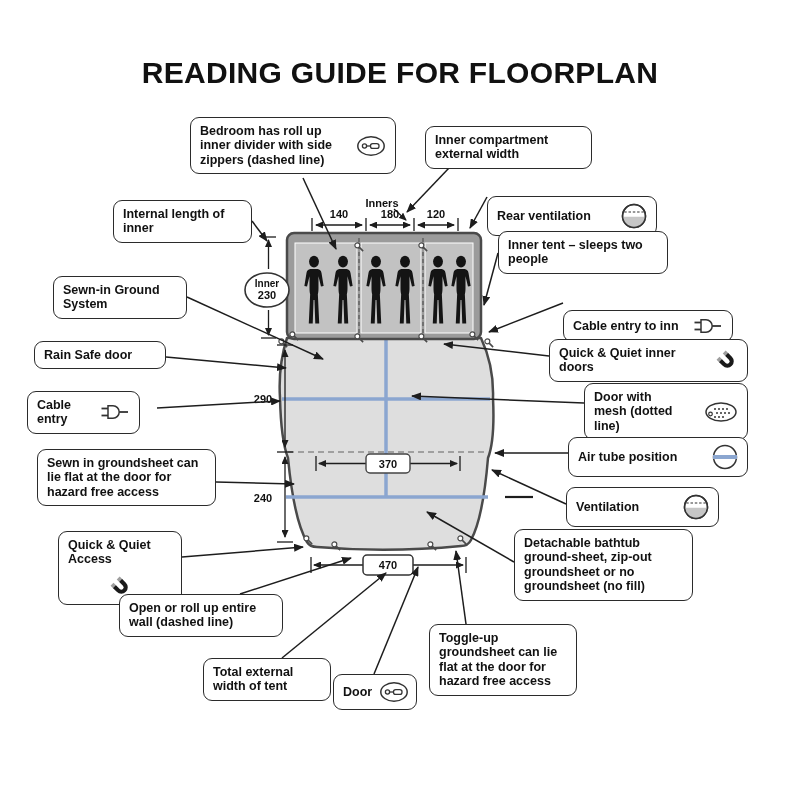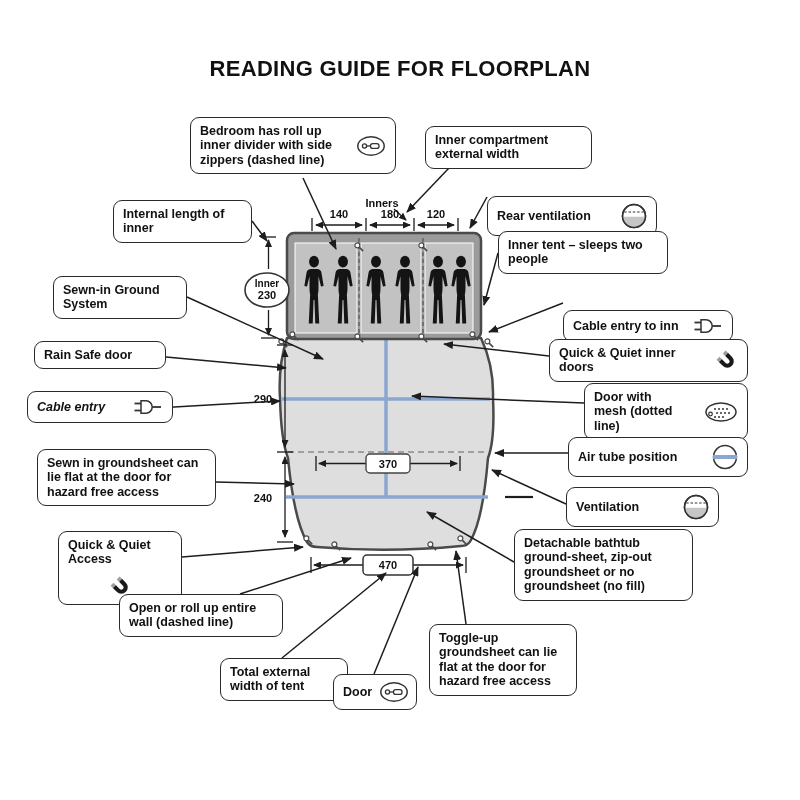--- a/index.html
+++ b/index.html
@@ -2,21 +2,21 @@
 <html><head>
 <meta charset="utf-8">
 <style>
   html,body { margin:0; padding:0; background:#fff; }
   .canvas {
     position:relative; width:800px; height:800px; background:#ffffff;
     font-family:"Liberation Sans", sans-serif; overflow:hidden;
   }
   .title {
     position:absolute; top:56px; left:0; width:100%; margin:0;
-    text-align:center; font-size:22px; font-weight:bold; color:#111;
+    text-align:center; font-size:30px; font-weight:bold; color:#111;
     letter-spacing:0.3px;
   }
   .diagram { position:absolute; left:0; top:0; }
   .callout {
     position:absolute; box-sizing:border-box; background:#fff;
     border:1.6px solid #2b2b2b; border-radius:9px; padding:6px 9px;
     display:flex; align-items:center; gap:7px;
   }
   .callout .ct {
     font-size:12.5px; font-weight:bold; color:#111; line-height:1.15;
@@ -230,21 +230,21 @@
     <span class="ct">Quick &amp; Quiet inner doors</span>
     <svg class="icon" width="24" height="24" viewBox="0 0 26 26">
       <g transform="rotate(-45 13 13)">
         <path d="M6,9 L6,15 A7,7 0 0 0 20,15 L20,9 L15.5,9 L15.5,15 A2.5,2.5 0 0 1 10.5,15 L10.5,9 Z" fill="#1a1a1a"></path>
         <rect x="6" y="5.5" width="4.5" height="3.5" fill="#9e9e9e"></rect>
         <rect x="15.5" y="5.5" width="4.5" height="3.5" fill="#9e9e9e"></rect>
       </g>
     </svg>
   </div>
 
-  <div class="callout" style="left:27px; top:391px; width:146px;font-style:italic;">
+  <div class="callout" style="left:27px; top:391px; width:113px;">
     <span class="ct">Cable entry</span>
     <svg class="icon" width="30" height="18" viewBox="0 0 30 18">
       <line x1="1.5" y1="5.5" x2="8" y2="5.5" stroke="#333" stroke-width="1.8"></line>
       <line x1="1.5" y1="12.5" x2="8" y2="12.5" stroke="#333" stroke-width="1.8"></line>
       <path d="M8,2.8 L13,2.8 A6.2,6.2 0 0 1 13,15.2 L8,15.2 Z" fill="#fff" stroke="#333" stroke-width="1.5"></path>
       <line x1="19.2" y1="9" x2="28" y2="9" stroke="#333" stroke-width="1.8"></line>
     </svg>
   </div>
 
   <div class="callout" style="left:584px; top:383px; width:164px;gap:20px;">
@@ -302,21 +302,21 @@
   </div>
 
   <div class="callout" style="left:514px; top:529px; width:179px;padding-left:9px;">
     <span class="ct">Detachable bathtub ground-sheet, zip-out groundsheet or no groundsheet (no fill)</span>
   </div>
 
   <div class="callout" style="left:119px; top:594px; width:164px;">
     <span class="ct">Open or roll up entire wall (dashed line)</span>
   </div>
 
-  <div class="callout" style="left:220px; top:658px; width:128px;">
+  <div class="callout" style="left:203px; top:658px; width:128px;">
     <span class="ct">Total external width of tent</span>
   </div>
 
   <div class="callout" style="left:333px; top:674px; width:84px;">
     <span class="ct">Door</span>
     <svg class="icon" width="30" height="22" viewBox="0 0 30 22">
       <ellipse cx="15" cy="11" rx="13.2" ry="9.2" fill="#fff" stroke="#333" stroke-width="1.5"></ellipse>
       <circle cx="8.5" cy="11" r="2.1" fill="none" stroke="#333" stroke-width="1.3"></circle>
       <line x1="10.6" y1="11" x2="14.5" y2="11" stroke="#333" stroke-width="1.3"></line>
       <rect x="14.5" y="8.6" width="8.5" height="4.8" rx="2.2" fill="none" stroke="#333" stroke-width="1.3"></rect>

